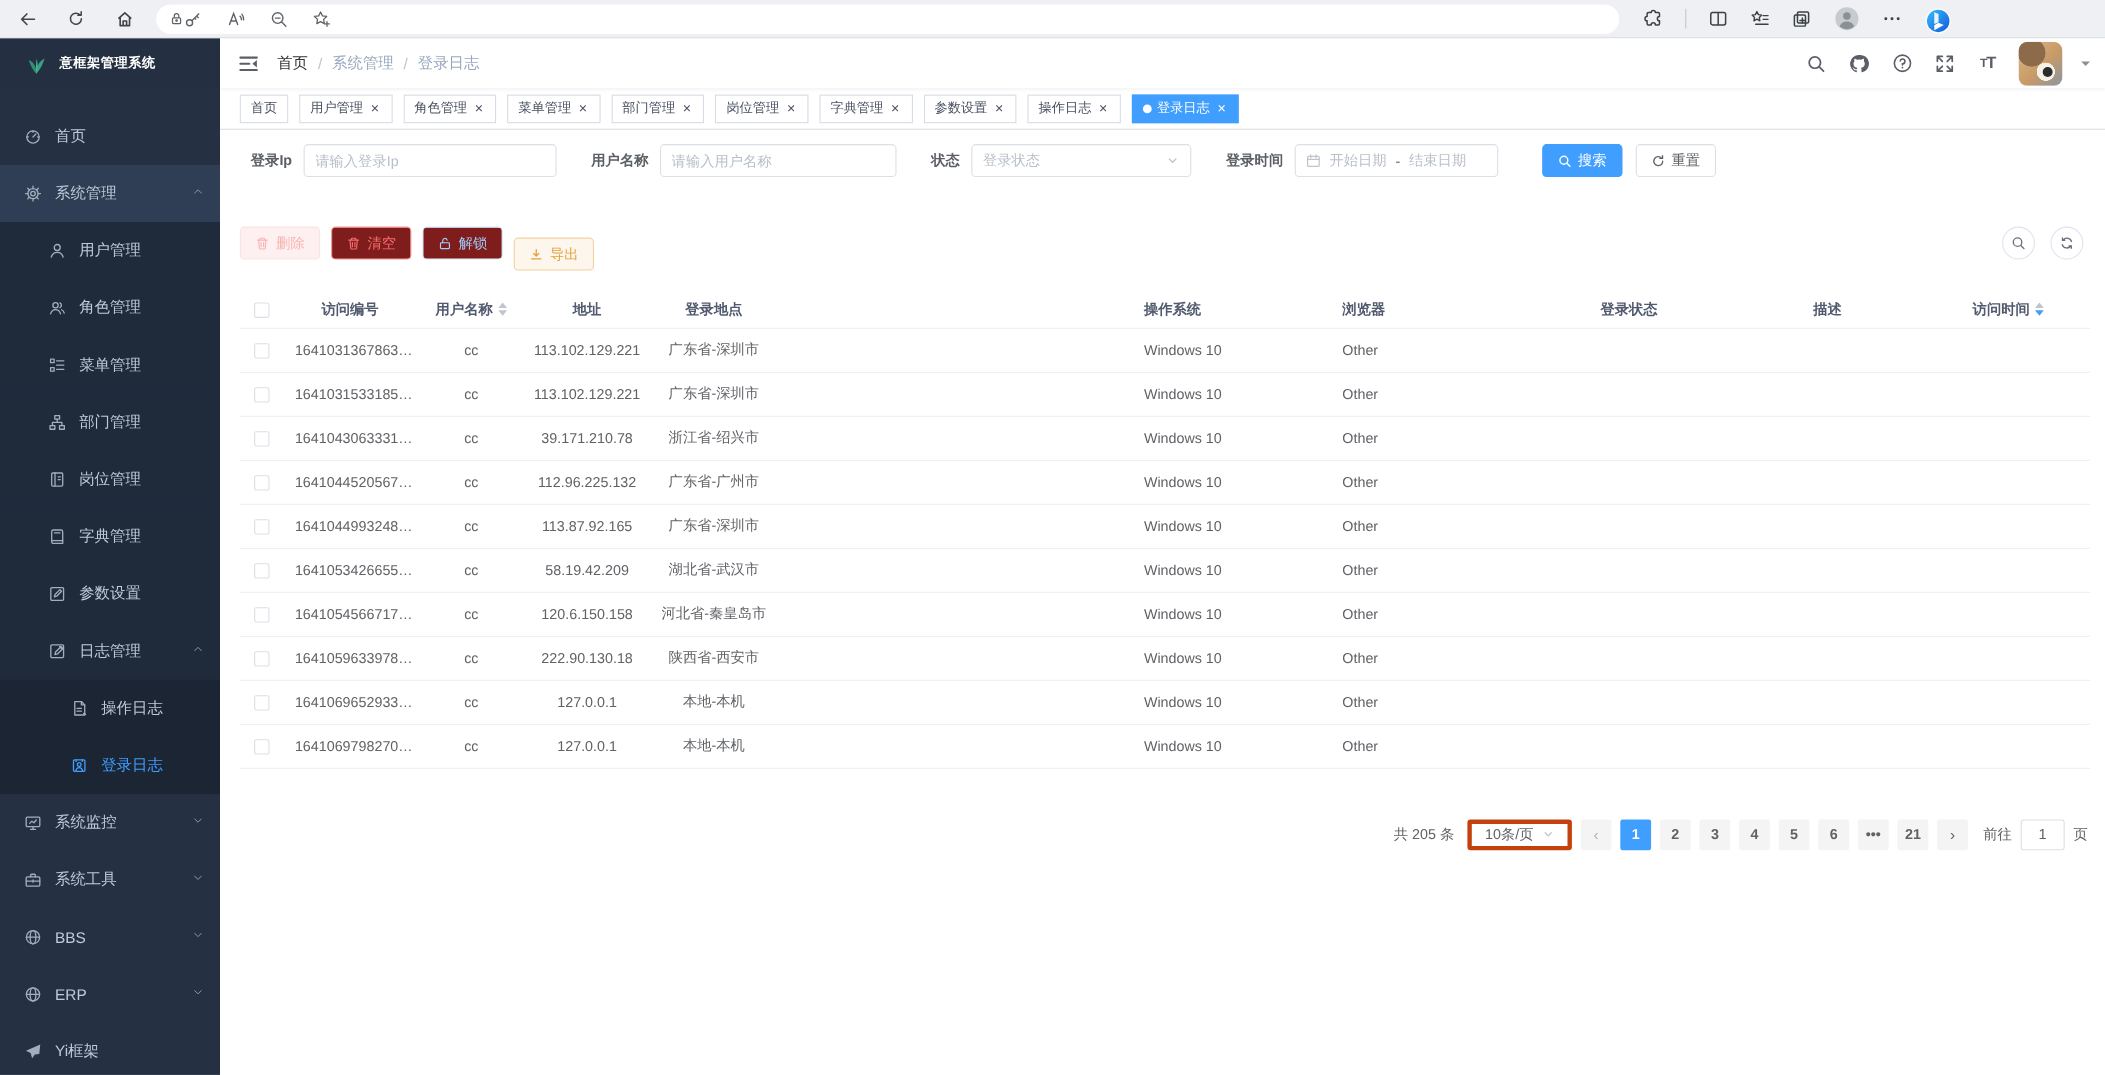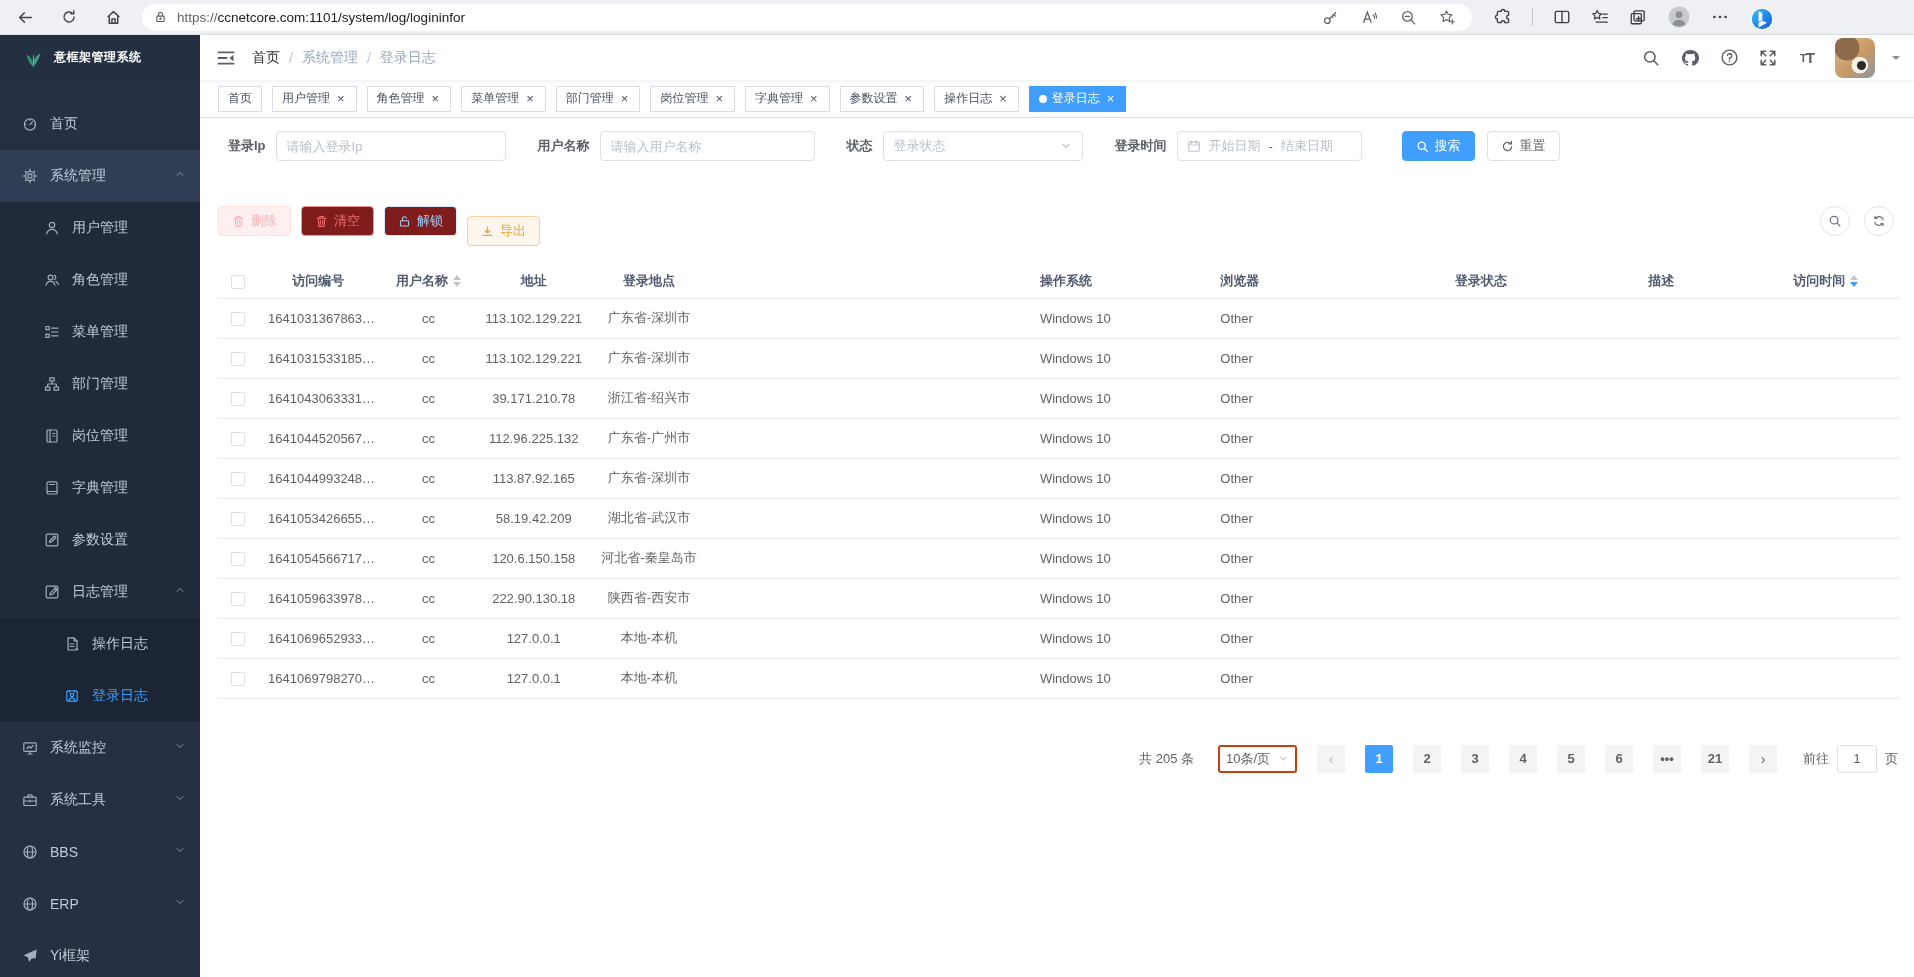--- a/index.html
+++ b/index.html
@@ -103,24 +103,24 @@
   .al { text-align:left; padding-left:10px; } .ac { text-align:center; }
   .cb { display:inline-block; width:14px; height:14px; border:1px solid #dcdfe6; border-radius:2px;
     background:#fff; vertical-align:middle; cursor:pointer; }
   .sort { display:inline-flex; flex-direction:column; vertical-align:middle; margin-left:5px; gap:2px; }
   .sort i { width:0; height:0; border:4px solid transparent; display:block; }
   .sort .up { border-bottom:5px solid #c0c4cc; border-top:none; }
   .sort .dn { border-top:5px solid #c0c4cc; border-bottom:none; }
   .sort .dn.on { border-top-color:#409eff; }
 
   
-  .pager { margin-top:46px; display:flex; align-items:center; justify-content:flex-end; gap:20px;
+  .pager { margin-top:46px; display:flex; align-items:center; justify-content:flex-end; gap:8px;
     padding-right:2px; color:#606266; }
   .pg-total { margin-right:4px; }
-  .pg-size { width:79px; height:28px; border:2px solid #c2410c; border-radius:3px; display:flex;
+  .pg-size { width:95px; height:28px; border:4px solid #c2410c; border-radius:3px; display:flex;
     align-items:center; justify-content:center; gap:8px; color:#606266; cursor:pointer; }
   .pg-btn { min-width:28px; height:28px; padding:0 4px; background:#f4f4f5; border-radius:2px;
     display:inline-flex; align-items:center; justify-content:center; cursor:pointer; color:#606266; font-weight:bold; }
   .pg-btn.active { background:#409eff; color:#fff; }
   .pg-btn.nav { color:#b0b3b9; font-weight:normal; font-size:14px; }
   .pg-goto { display:flex; align-items:center; gap:8px; margin-left:6px; }
   .pg-input { width:40px; height:28px; border:1px solid #dcdfe6; border-radius:3px; text-align:center;
     color:#606266; font-family:inherit; outline:none; }
   svg { display:block; }
 </style>
@@ -146,21 +146,20 @@
       </span>
   </div>
   <div class="urlbar">
     <span>
       <svg width="13" height="14" viewBox="0 0 16 16" fill="none" stroke="#5f6368" stroke-width="1.4">
           <rect x="3.5" y="7" width="9" height="6.5" rx="1"></rect>
           <path d="M5.5 7V4.8a2.5 2.5 0 0 1 5 0V7"></path>
           <circle cx="8" cy="10" r="0.8" fill="#5f6368"></circle>
         </svg>
       </span>
-    <span class="url"><span class="url-scheme">https://</span><span>ccnetcore.com:1101/system/log/logininfor</span></span>
     <span class="pill-icons">
       <span>
           <svg width="17" height="17" viewBox="0 0 16 16" fill="none" stroke="currentColor" stroke-width="1.2">
             <circle cx="5" cy="11" r="2.6"></circle>
             <path d="M7 9.2 13.2 3M11 5.2l1.8 1.8M9.3 6.9l1.4 1.4"></path>
           </svg>
         </span>
       <span>
           <svg width="17" height="17" viewBox="0 0 16 16" fill="none" stroke="currentColor" stroke-width="1.2" stroke-linecap="round">
             <path d="M2.5 12.5 6 3l3.5 9.5M3.8 9.5h4.4"></path>

